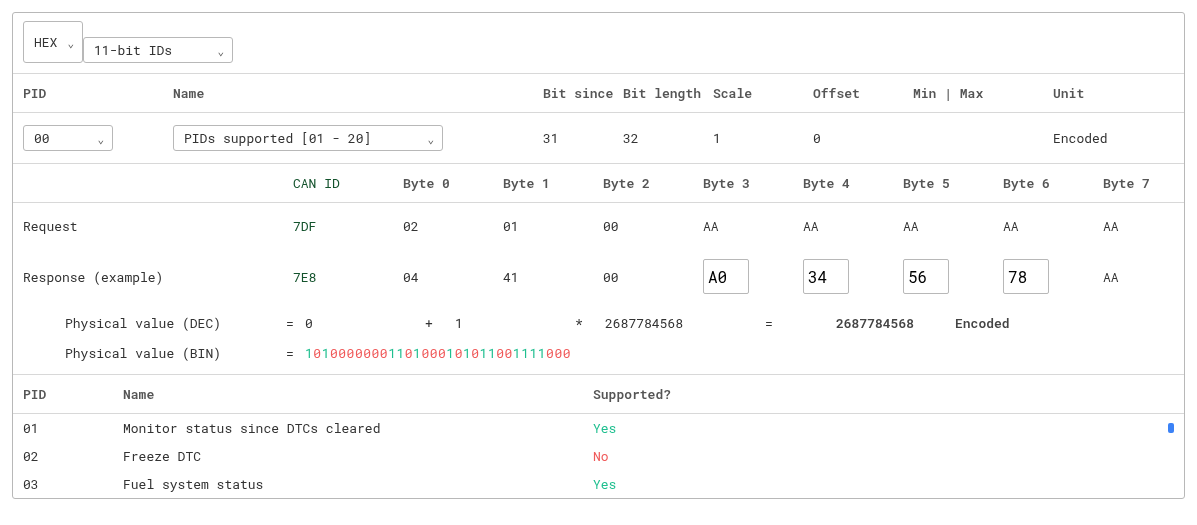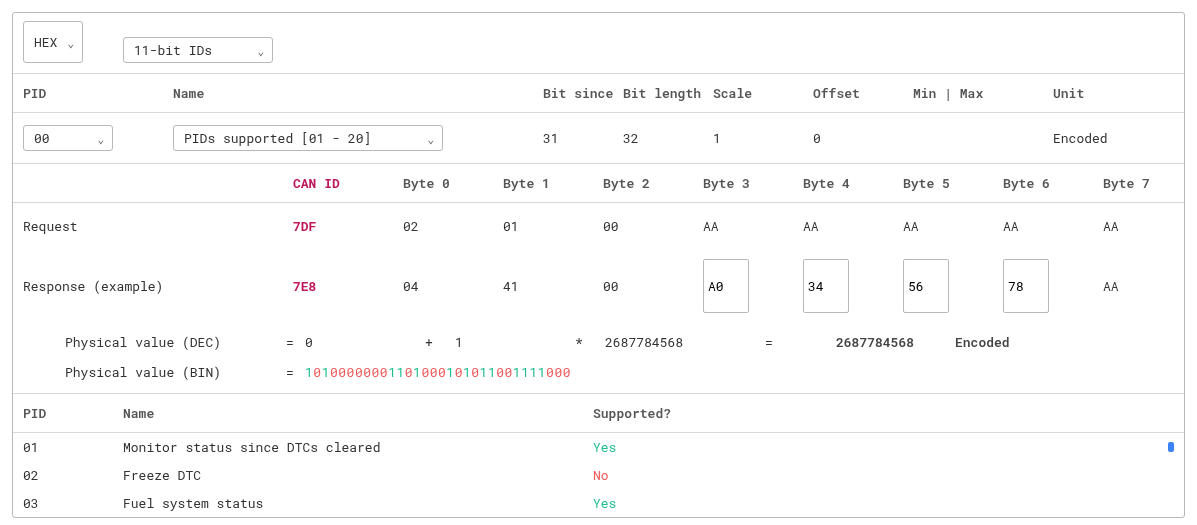--- a/index.html
+++ b/index.html
@@ -11,21 +11,20 @@
     color: #333;
     background: #fff;
   }
   .panel {
     border: 1px solid #b8b8b8;
     border-radius: 3px;
     width: 1173px;
   }
   .top-controls {
     display: flex;
-    gap: 40px;
     padding: 8px 10px 10px 10px;
   }
   .select {
     display: inline-flex;
     align-items: center;
     gap: 10px;
     border: 1px solid #b8b8b8;
     border-radius: 3px;
     padding: 3px 8px 3px 10px;
     background: #fff;
@@ -47,29 +46,29 @@
     border-top: 1px solid #d8d8d8;
     border-bottom: 1px solid #d8d8d8;
   }
   .grid-top {
     grid-template-columns: 150px 370px 80px 90px 100px 100px 140px 120px;
   }
   .grid-bytes {
     grid-template-columns: 270px 110px 100px 100px 100px 100px 100px 100px 100px 1fr;
   }
   .row.vpad { padding-top: 14px; padding-bottom: 14px; }
-  .orange { color: #be185d; font-weight: 700; }
+  .orange { color: #14532d; font-weight: 400; }
   .bold { font-weight: 600; color: #444; }
   input.byte {
     width: 46px;
     border: 1px solid #b8b8b8;
     border-radius: 2px;
-    padding: 17px 4px;
+    padding: 6px 4px;
     font-family: inherit;
-    font-size: 13px;
+    font-size: 16px;
     text-align: left;
   }
   .phys {
     display: flex;
     align-items: center;
     gap: 0;
     padding: 6px 10px 6px 12px;
   }
   .phys .lbl { width: 210px; margin-left: 40px; }
   .phys .eq { width: 30px; text-align: center; }

